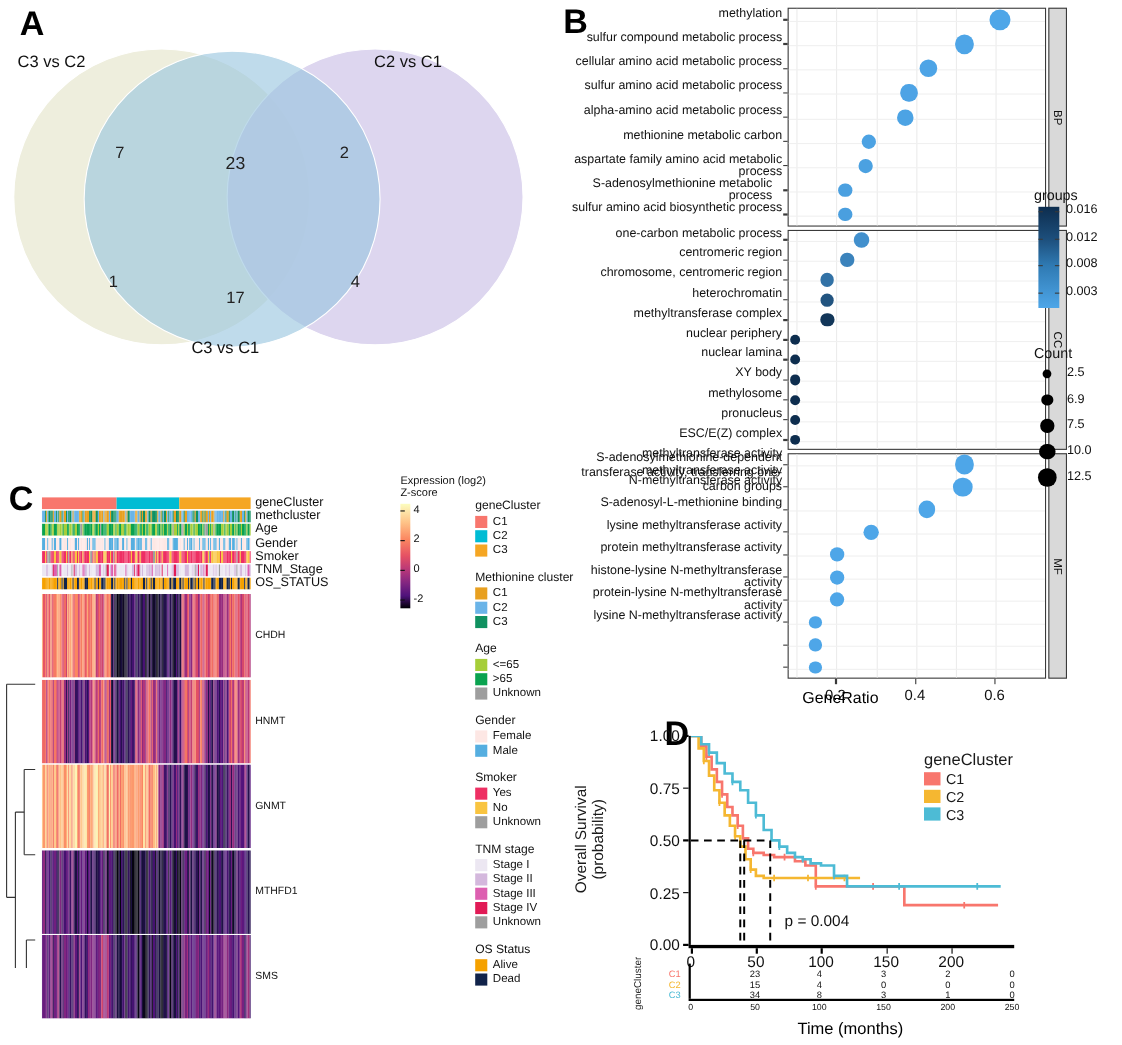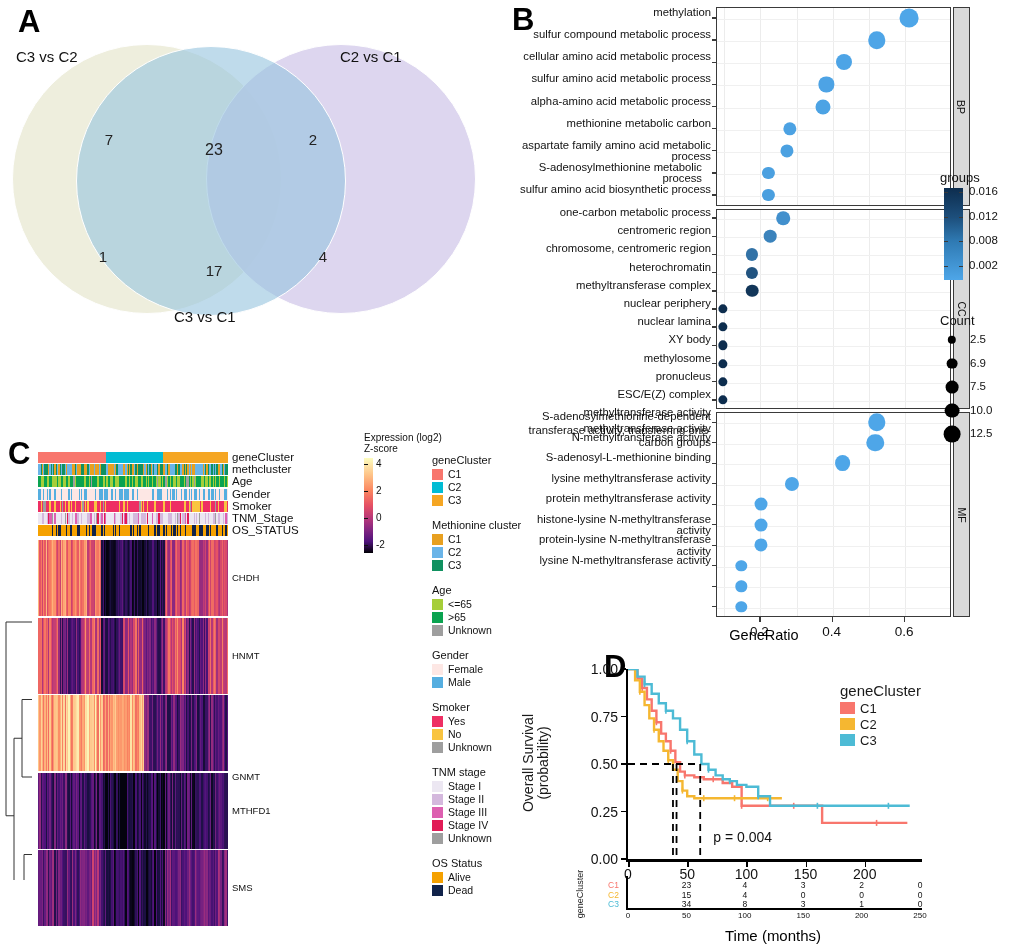--- a/index.html
+++ b/index.html
@@ -269,21 +269,21 @@
       <div class="qtick" style="left:451px;top:192px;"></div>
       <div class="qnum" style="left:461px;top:185px;">0.016</div>
       <div class="qtick" style="left:436px;top:216.66666666666666px;"></div>
       <div class="qtick" style="left:451px;top:216.66666666666666px;"></div>
       <div class="qnum" style="left:461px;top:209.66666666666666px;">0.012</div>
       <div class="qtick" style="left:436px;top:241.33333333333334px;"></div>
       <div class="qtick" style="left:451px;top:241.33333333333334px;"></div>
       <div class="qnum" style="left:461px;top:234.33333333333334px;">0.008</div>
       <div class="qtick" style="left:436px;top:266px;"></div>
       <div class="qtick" style="left:451px;top:266px;"></div>
-      <div class="qnum" style="left:461px;top:259px;">0.002</div>
+      <div class="qnum" style="left:461px;top:259px;">0.003</div>
     </div>
   <div class="legtitle" id="c-title" style="left:432px;top:313px;">Count</div>
   <div id="c-legend">
       <div class="cntdot" style="left:444px;top:340px;width:8.4px;height:8.4px;"></div>
       <div class="cntnum" style="left:462px;top:333px;">2.5</div>
       <div class="cntdot" style="left:444px;top:363.5px;width:10.8px;height:10.8px;"></div>
       <div class="cntnum" style="left:462px;top:356.5px;">6.9</div>
       <div class="cntdot" style="left:444px;top:387px;width:12.8px;height:12.8px;"></div>
       <div class="cntnum" style="left:462px;top:380px;">7.5</div>
       <div class="cntdot" style="left:444px;top:410.5px;width:14.8px;height:14.8px;"></div>
@@ -2056,21 +2056,21 @@
     </div>
 <div class="anno-name" style="top: 19px; position: absolute; left: 232px;">geneCluster</div>
     <div class="anno-name" style="top: 31.2px; position: absolute; left: 232px;">methcluster</div>
     <div class="anno-name" style="top: 43.4px; position: absolute; left: 232px;">Age</div>
     <div class="anno-name" style="top: 55.6px; position: absolute; left: 232px;">Gender</div>
     <div class="anno-name" style="top: 67.8px; position: absolute; left: 232px;">Smoker</div>
     <div class="anno-name" style="top: 80px; position: absolute; left: 232px;">TNM_Stage</div>
     <div class="anno-name" style="top: 92.2px; position: absolute; left: 232px;">OS_STATUS</div>
     <div class="gene-name" style="top: 140px; position: absolute; left: 232px;">CHDH</div>
     <div class="gene-name" style="top: 217.5px; position: absolute; left: 232px;">HNMT</div>
-    <div class="gene-name" style="top: 295px; position: absolute; left: 232px; margin-top: 44px;">GNMT</div>
+    <div class="gene-name" style="top: 295px; position: absolute; left: 232px;">GNMT</div>
     <div class="gene-name" style="top: 372.5px; position: absolute; left: 232px;">MTHFD1</div>
     <div class="gene-name" style="top: 450px; position: absolute; left: 232px;">SMS</div>
   </div>
 
 <div class="panel" id="panelD">
   <div class="plabel" style="left:96px;top:6px;position:absolute;">D</div>
   <div id="km-plot">
     <svg id="km-svg" width="290" height="190" style="position:absolute;left:0;top:0;">
         <path d="M0,0 L9.469387755102042,0 L9.469387755102042,9.5 L14.204081632653061,9.5 L14.204081632653061,19 L18.938775510204085,19 L18.938775510204085,30.400000000000006 L23.6734693877551,30.400000000000006 L23.6734693877551,41.79999999999998 L28.408163265306122,41.79999999999998 L28.408163265306122,53.20000000000002 L33.14285714285714,53.20000000000002 L33.14285714285714,64.6 L37.87755102040817,64.6 L37.87755102040817,72.2 L42.61224489795919,72.2 L42.61224489795919,81.7 L47.3469387755102,81.7 L47.3469387755102,93.1 L52.08163265306122,93.1 L52.08163265306122,102.6 L56.816326530612244,102.6 L56.816326530612244,106.4 L66.28571428571428,106.4 L66.28571428571428,108.3 L75.75510204081634,108.3 L75.75510204081634,110.2 L85.22448979591837,110.2 L85.22448979591837,110.2 L94.6938775510204,110.2 L94.6938775510204,114 L104.16326530612244,114 L104.16326530612244,117.8 L113.63265306122449,117.8 L113.63265306122449,136.8 L130.20408163265307,136.8 L130.20408163265307,136.8 L142.0408163265306,136.8 L142.0408163265306,136.8 L165.7142857142857,136.8 L165.7142857142857,136.8 L194.12244897959184,136.8 L194.12244897959184,153.9 L213.06122448979593,153.9 L213.06122448979593,153.9 L248.57142857142856,153.9 L248.57142857142856,153.9 L279.3469387755102,153.9 L279.3469387755102,153.9" stroke="#f8766d" stroke-width="2.4" fill="none"></path>
         <line x1="14.204081632653061" y1="16" x2="14.204081632653061" y2="22" stroke="#f8766d" stroke-width="1.6"></line>

